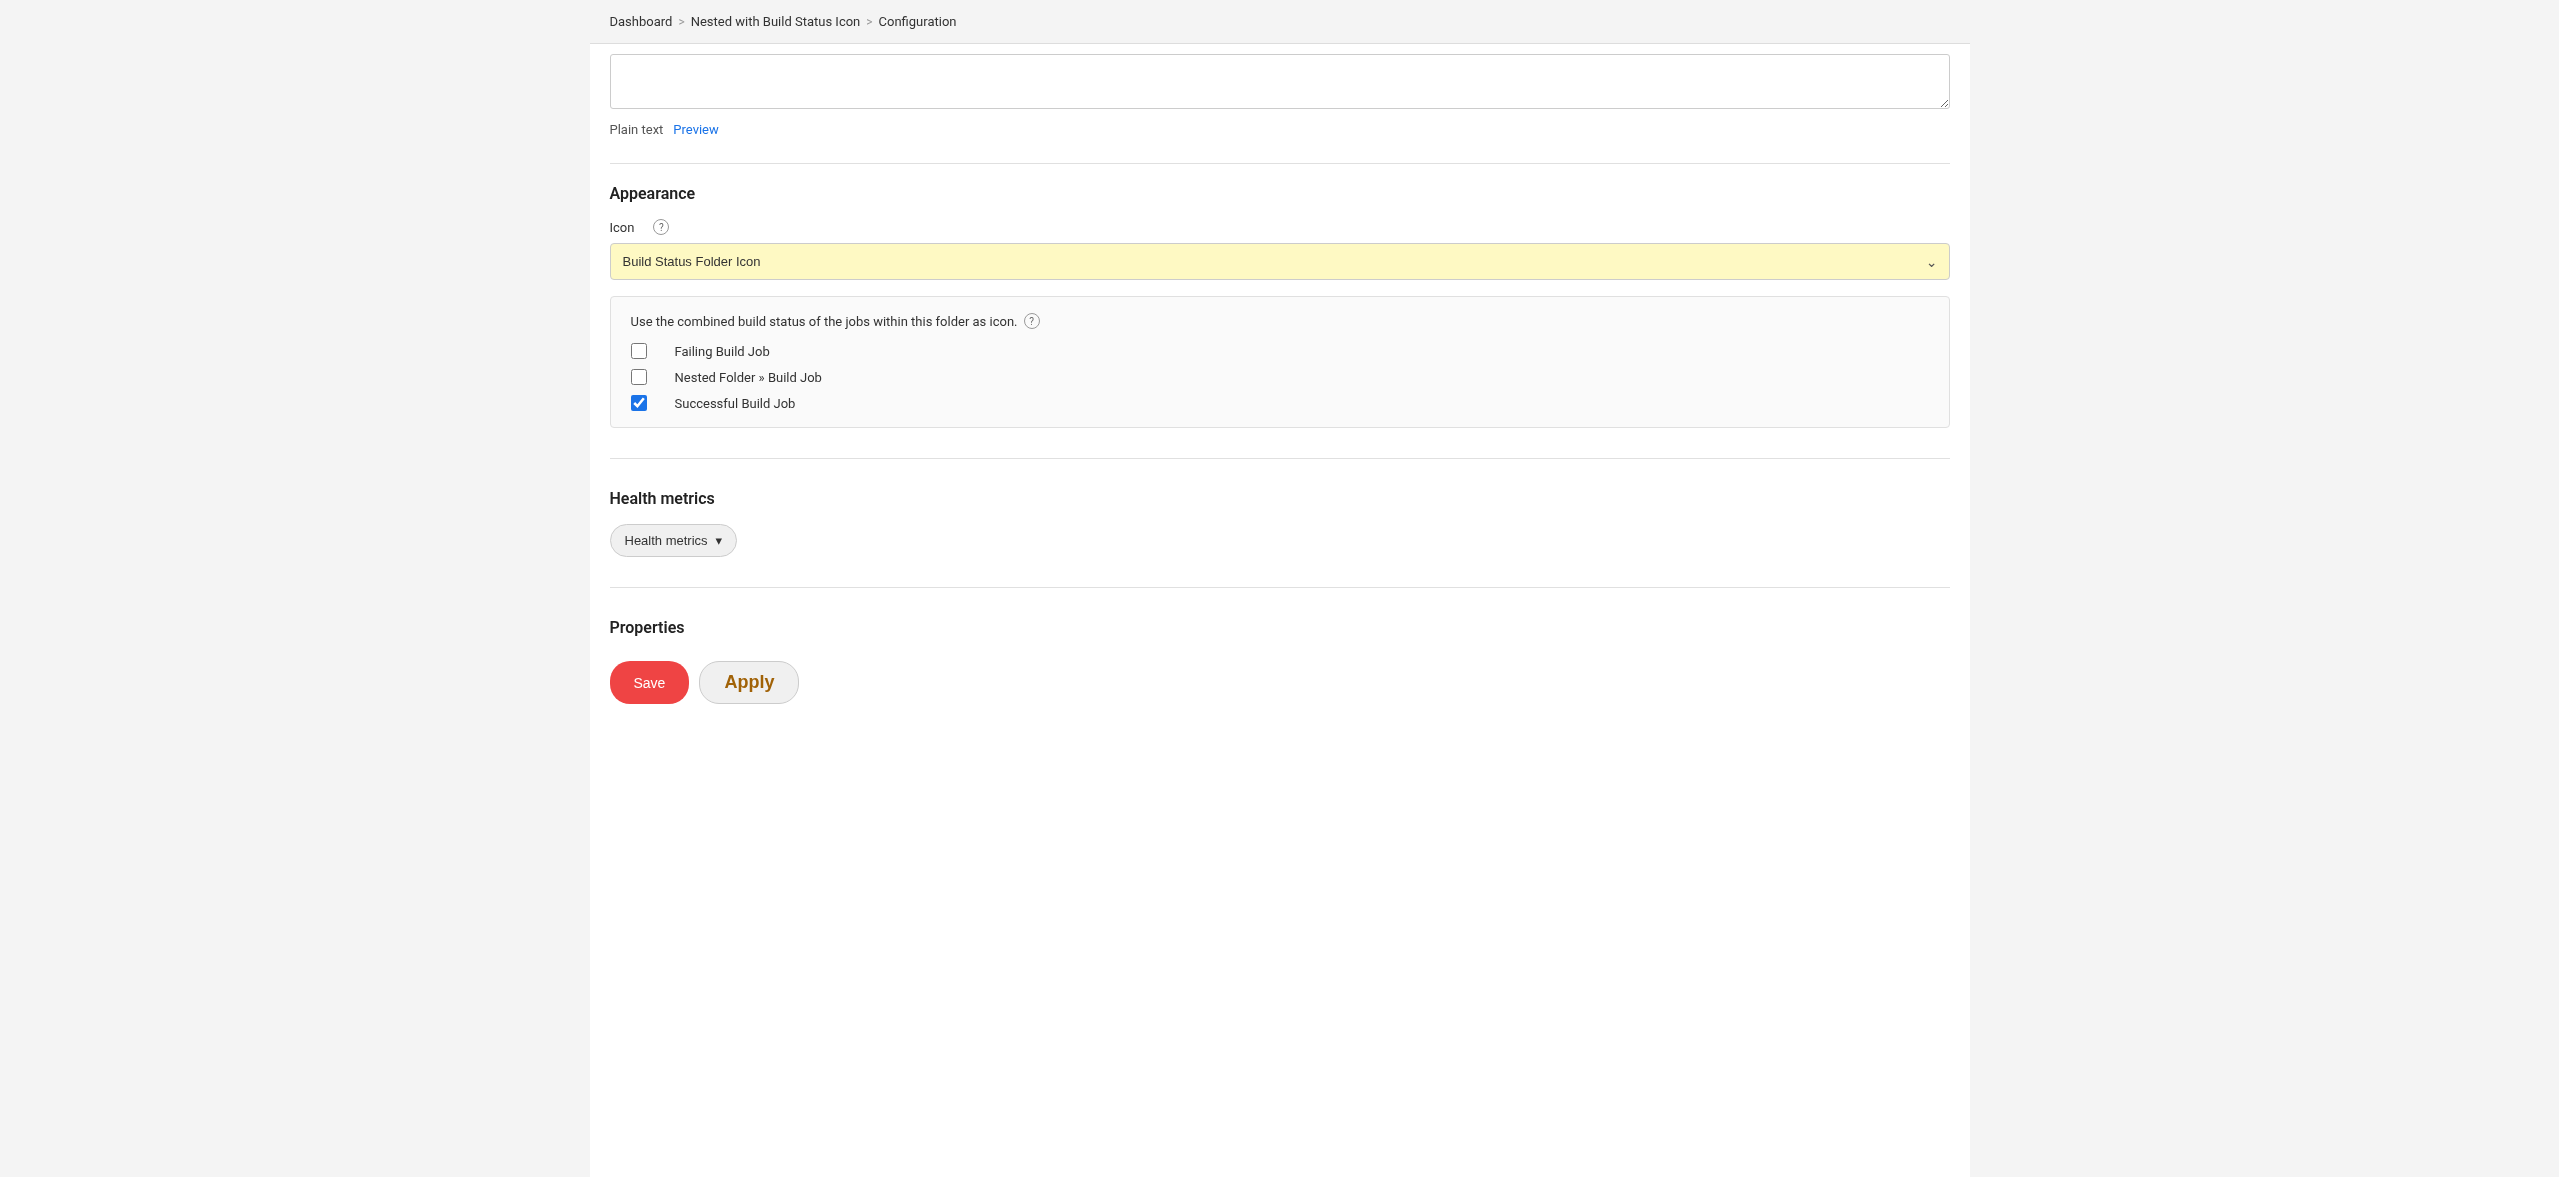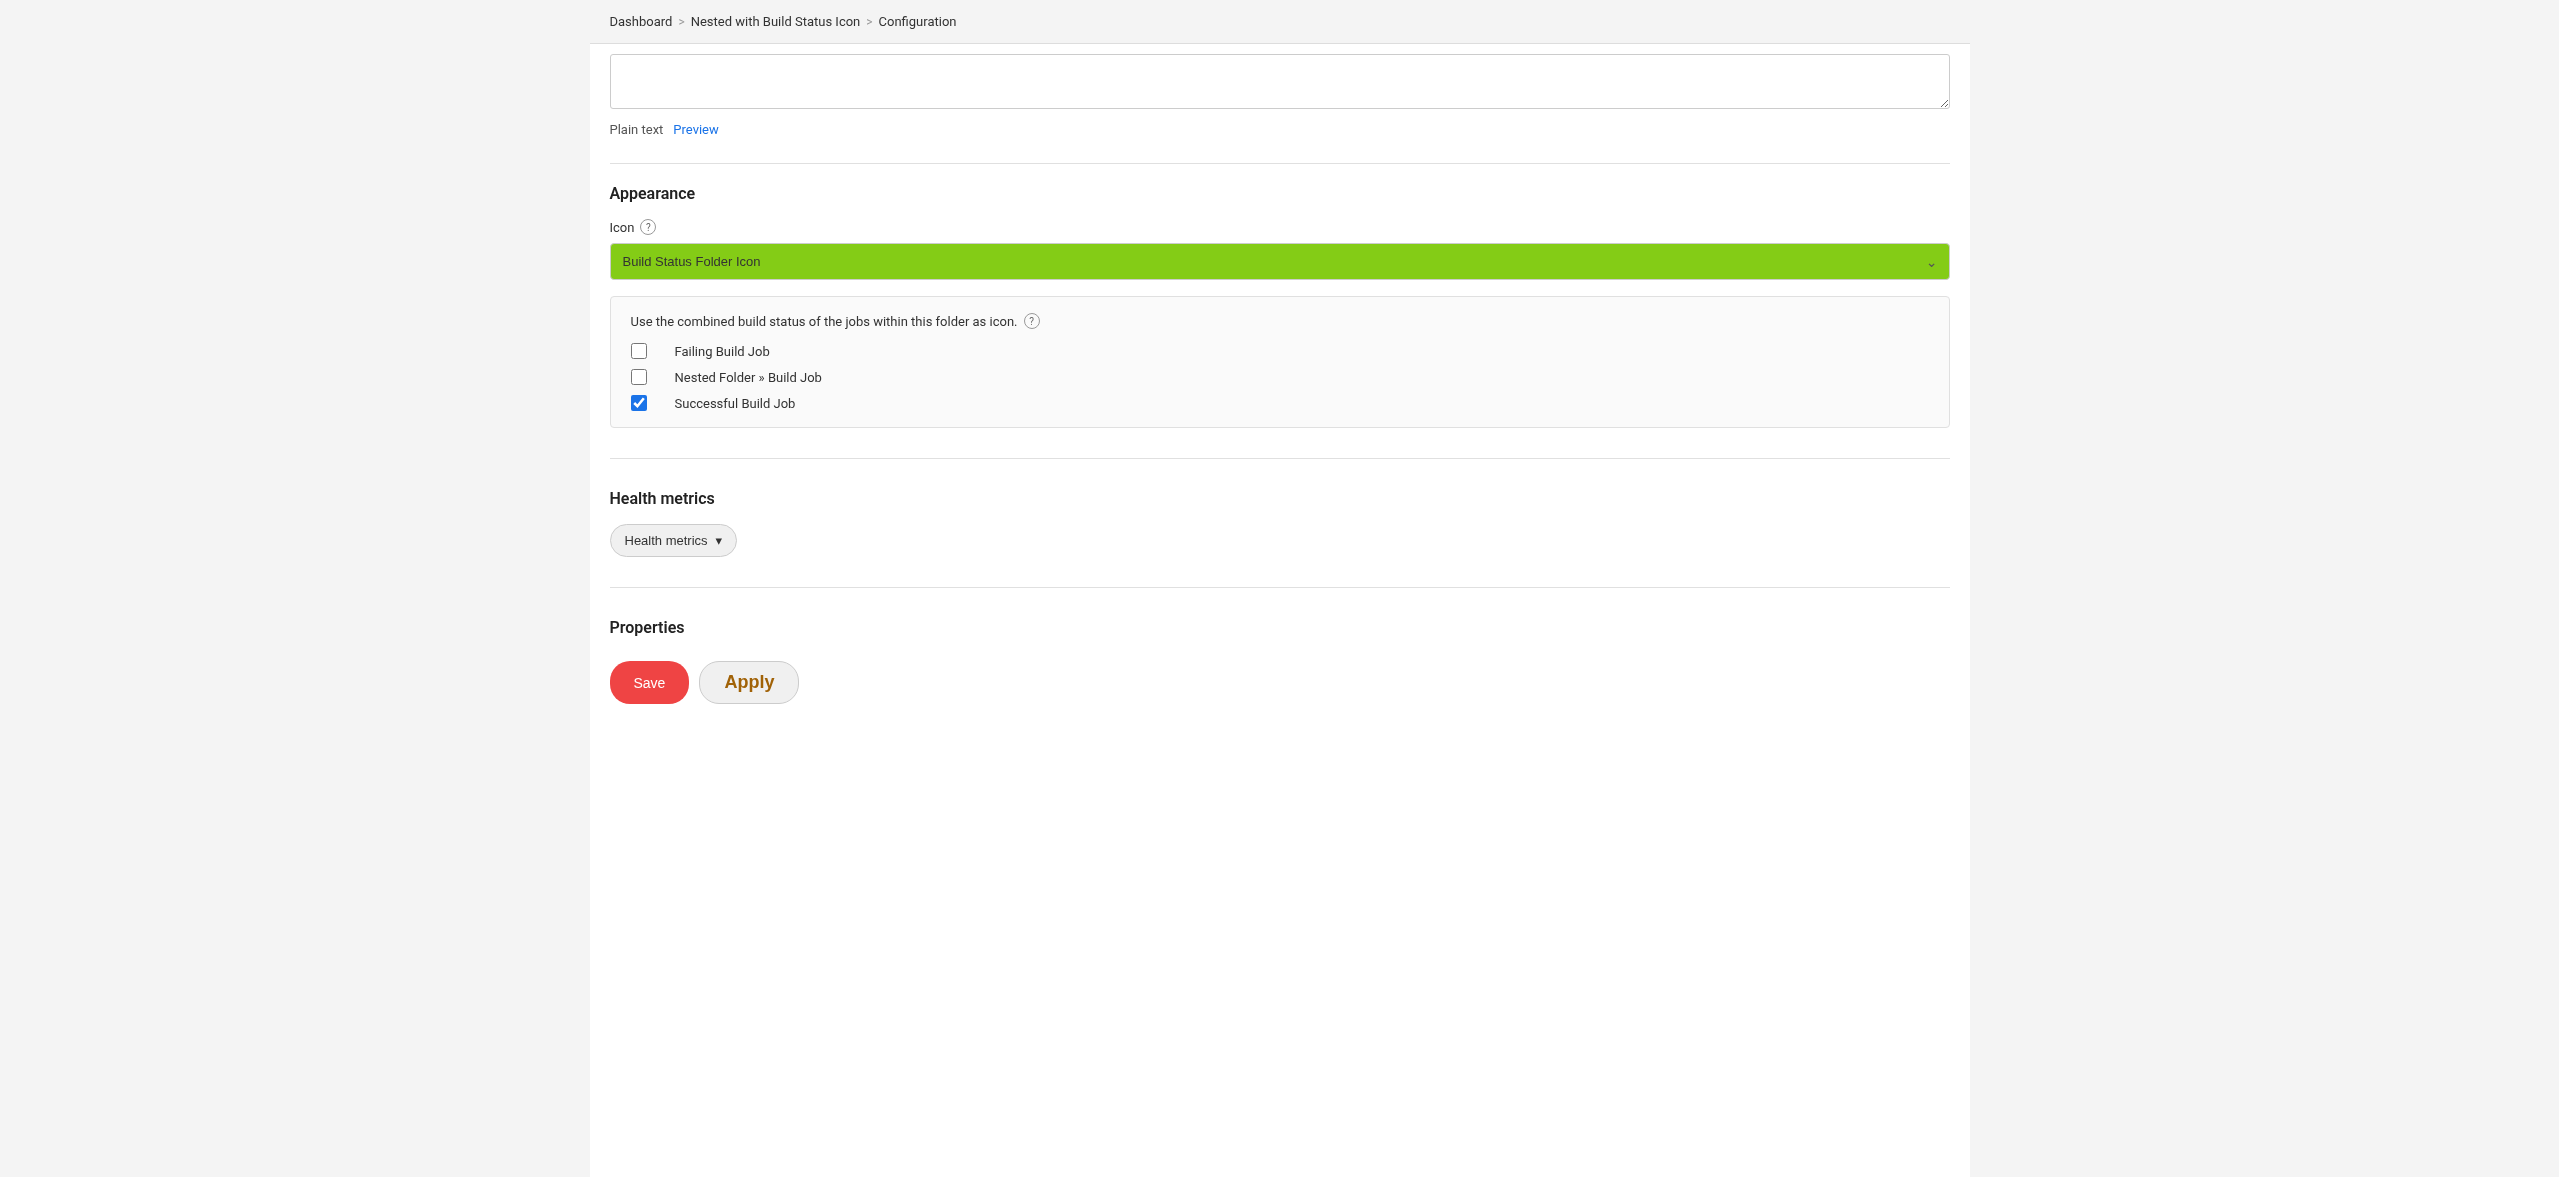--- a/index.html
+++ b/index.html
@@ -100,21 +100,21 @@
     }
 
     
     .appearance-section {
       margin-bottom: 10px;
     }
 
     .field-label {
       display: flex;
       align-items: center;
-      gap: 6px;
+      gap: 19px;
       font-size: 13px;
       color: #333;
       margin-bottom: 8px;
     }
 
     .help-icon {
       display: inline-flex;
       align-items: center;
       justify-content: center;
       width: 16px;
@@ -132,21 +132,21 @@
       position: relative;
       width: 100%;
     }
 
     .select-dropdown {
       width: 100%;
       padding: 10px 62px 10px 12px;
       border: 1px solid #ccc;
       border-radius: 4px;
       font-size: 13px;
-      background: #84cc16;
+      background: #fef9c3;
       appearance: none;
       cursor: pointer;
       outline: none;
       color: #333;
     }
 
     .select-chevron {
       position: absolute;
       right: 12px;
       top: 50%;

